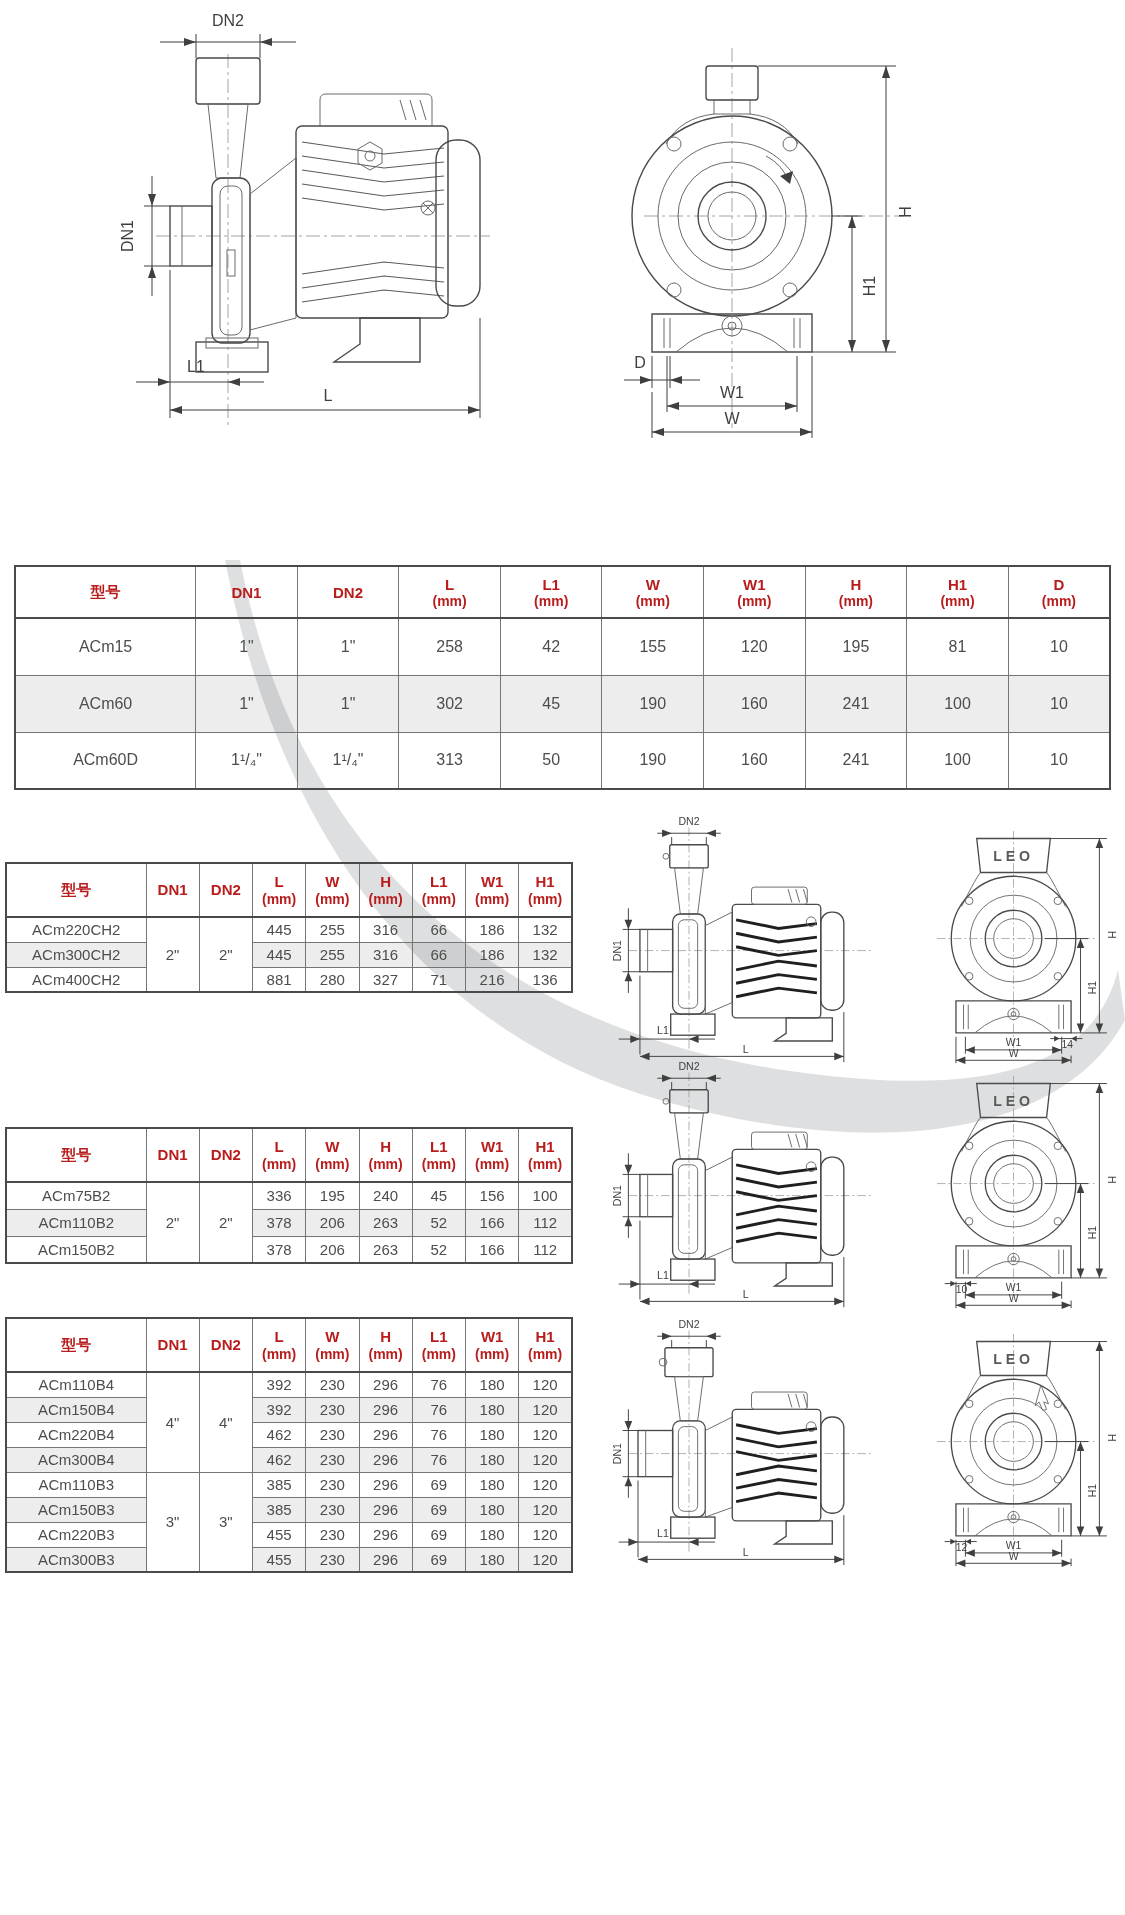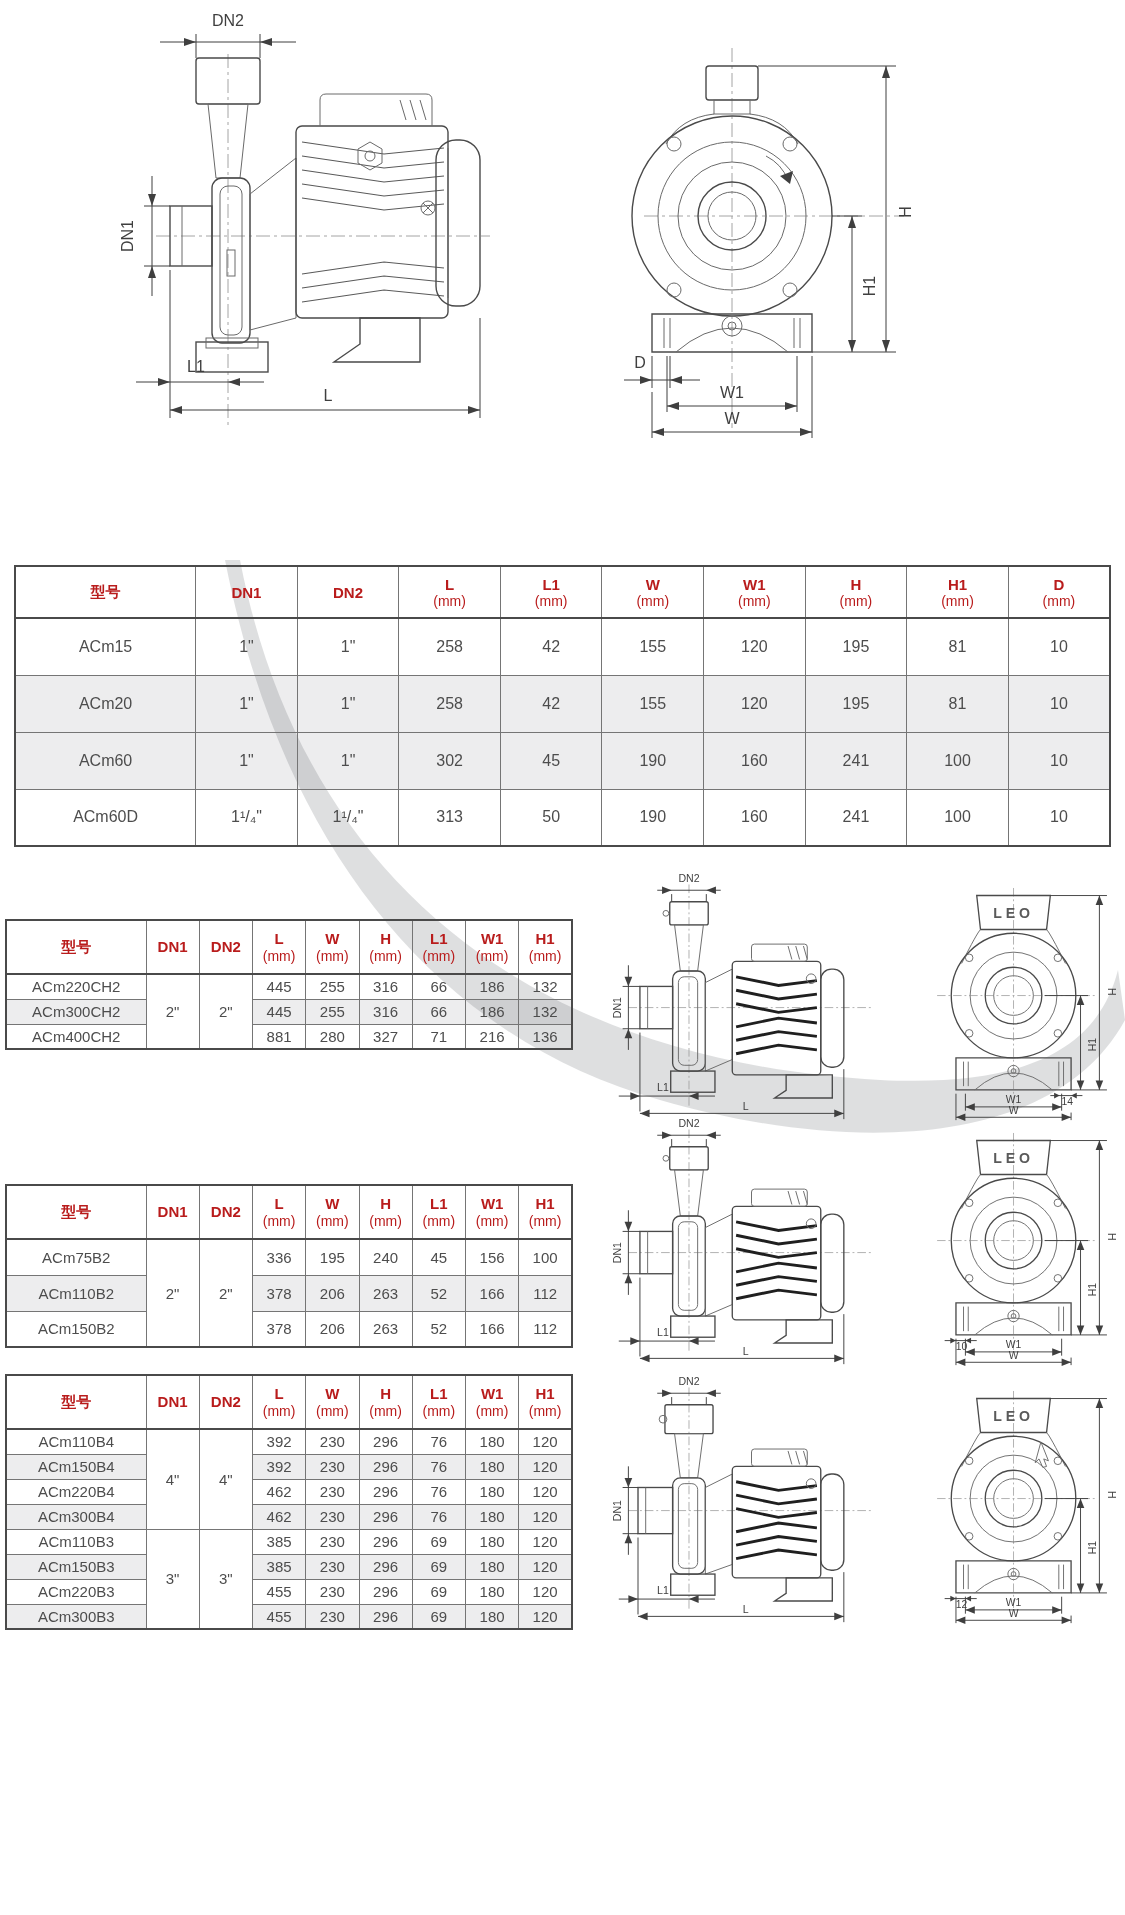--- a/index.html
+++ b/index.html
@@ -22,34 +22,34 @@
 .diagram-row{display:flex;padding:8px 0 0 28px;height:456px;position:relative;z-index:2}
 #front-top{margin-left:62px}
 
 .watermark{position:absolute;left:0;top:540px;z-index:1;pointer-events:none}
 
 table{border-collapse:collapse;table-layout:fixed;position:relative;z-index:2;background:transparent}
 th,td{text-align:center;vertical-align:middle;border:1px solid #757575}
 th{font-weight:bold;color:#b91c1c}
 td{color:#4d4d4d}
 tr.shaded td{background:rgba(40,40,45,0.082)}
-.h-unit{font-weight:normal}
+.h-unit{font-weight:bold}
 
 .spec-table{width:1097px;margin:109px 14px 0 14px;font-size:16px;border:2px solid #4a4a4a}
 .spec-table th{height:52px;font-size:15px;border-bottom:2px solid #4a4a4a}
 .spec-table .h-unit{font-size:14px}
 .spec-table td{height:57px}
 .spec-table th:first-child,.spec-table td:first-child{width:16.5%}
 
 .small-table{width:600px;font-size:15px;border:2px solid #4a4a4a}
 .small-table th{height:54px;font-size:15px;border-bottom:2px solid #4a4a4a;line-height:1.15}
 .small-table .h-unit{font-size:14px}
 .small-table td{height:25px}
 .small-table th:first-child,.small-table td:first-child{width:140px}
-#table-b2 td{height:36px}
+#table-b2 td{height:27px}
 
 .section{display:flex;align-items:flex-start;position:relative;z-index:2}
 #sec-ch2{height:245px;margin-top:20px}
 #sec-b2{height:258px}
 #sec-b34{height:263px}
 #sec-ch2 .small-table{margin:52px 0 0 5px}
 #sec-b2 .small-table{margin:72px 0 0 5px}
 #sec-b34 .small-table{margin:4px 0 0 5px}
 .pair{display:flex;gap:14px;margin-left:16px;margin-top:4px}
 </style>
@@ -234,32 +234,20 @@
         </th>
         <th>
           <div class="h-label">D</div>
           <div class="h-unit">(mm)</div>
         </th>
       </tr>
     </thead>
     <tbody>
       <tr>
         <td>ACm15</td>
-        <td>1"</td>
-        <td>1"</td>
-        <td>258</td>
-        <td>42</td>
-        <td>155</td>
-        <td>120</td>
-        <td>195</td>
-        <td>81</td>
-        <td>10</td>
-      </tr>
-      <tr class="shaded">
-        <td>ACm20</td>
         <td>1"</td>
         <td>1"</td>
         <td>258</td>
         <td>42</td>
         <td>155</td>
         <td>120</td>
         <td>195</td>
         <td>81</td>
         <td>10</td>
       </tr>

